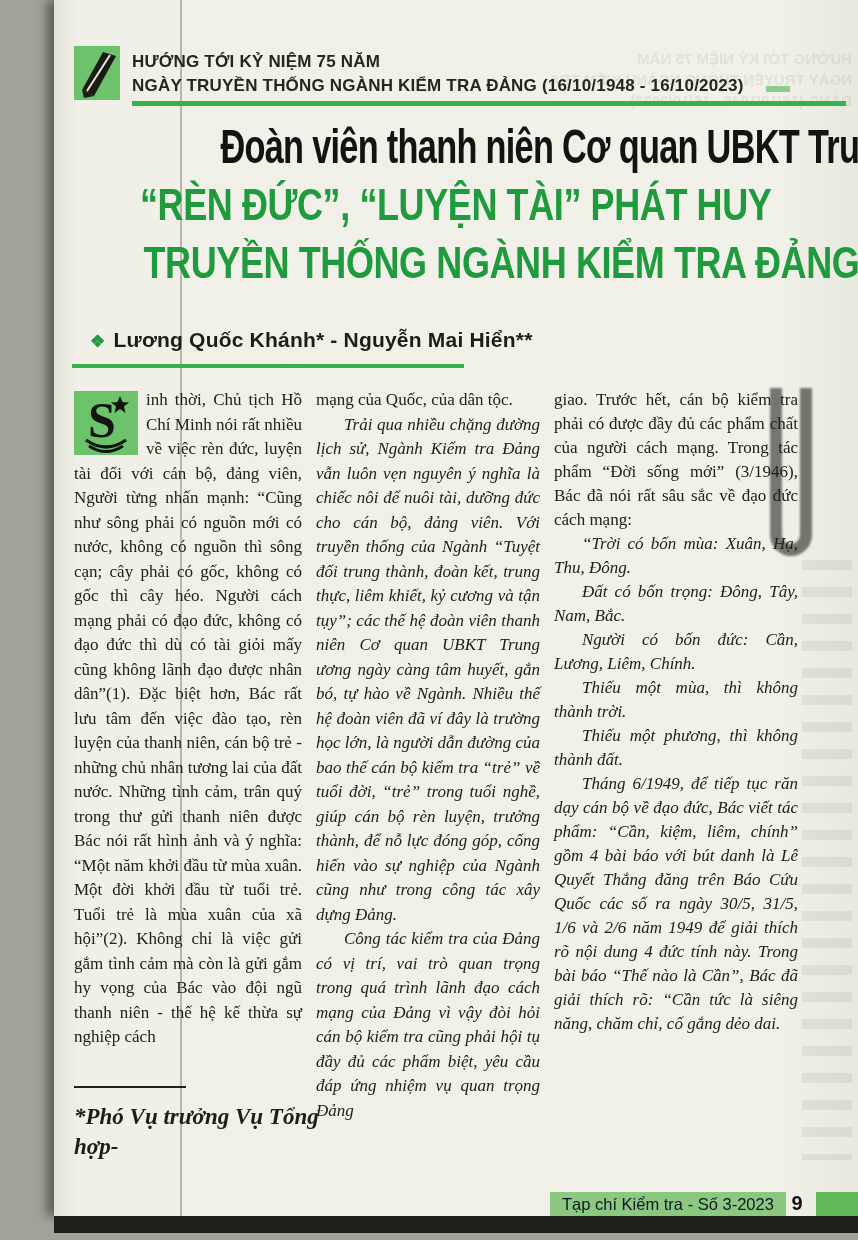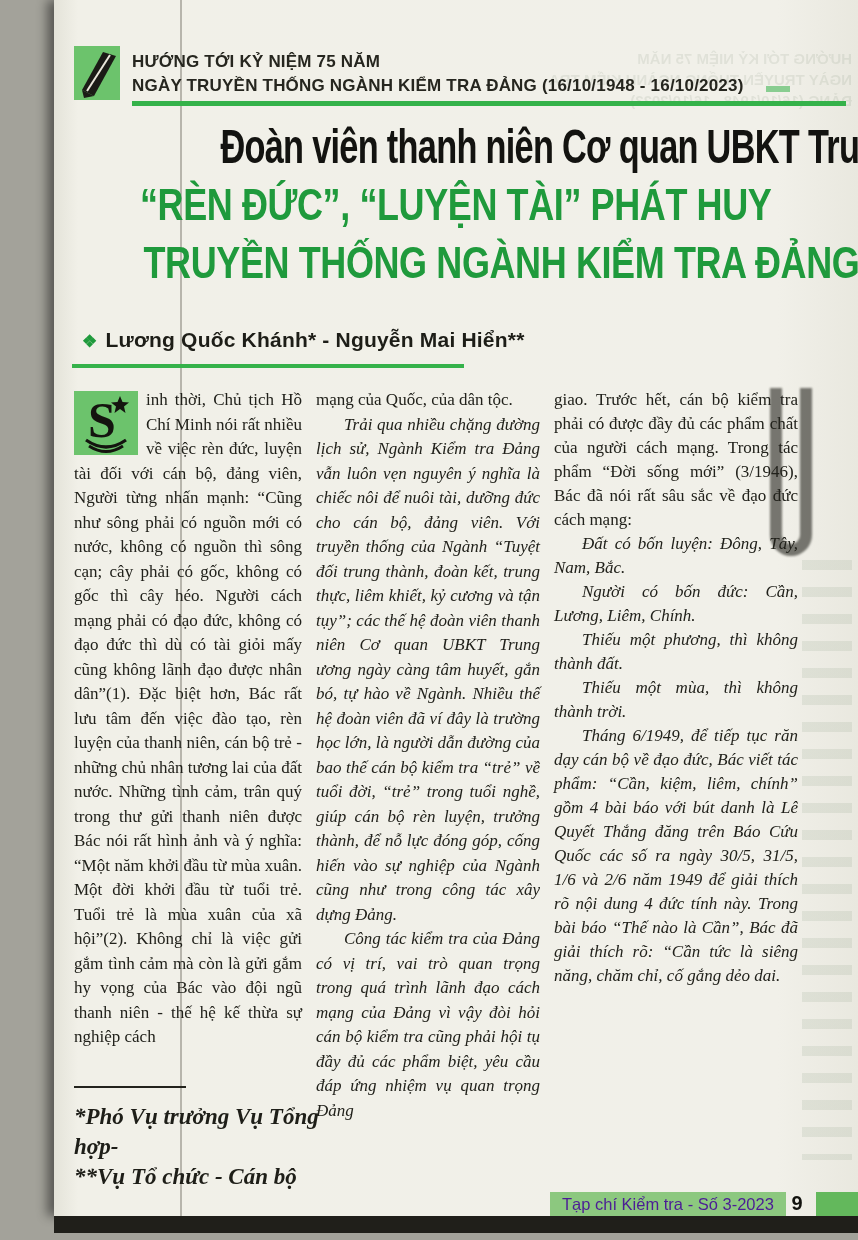--- a/index.html
+++ b/index.html
@@ -37,40 +37,40 @@
     font-weight:bold;font-size:17px;line-height:24px;letter-spacing:.2px;}
   .kicker-rule{position:absolute;left:78px;top:101px;width:714px;height:5px;background:var(--accent-green);}
   
   .title-wrap{position:absolute;left:0;top:118px;width:804px;text-align:center;}
   .title-black{display:inline-block;white-space:nowrap;transform:scaleX(.70);
     font-weight:bold;font-size:49px;line-height:56px;color:#131310;letter-spacing:-1px;}
   .title-green{display:inline-block;white-space:nowrap;transform:scaleX(.80);
     font-weight:bold;font-size:45px;line-height:58px;color:var(--title-green);letter-spacing:-.5px;}
   .title-row{height:58px;}
   
-  .byline{position:absolute;left:28px;top:328px;font-weight:bold;font-size:21px;color:#1d1d17;letter-spacing:.2px;}
+  .byline{position:absolute;left:36px;top:328px;font-weight:bold;font-size:21px;color:#1d1d17;letter-spacing:.2px;}
   .byline .diamond{color:var(--title-green);font-size:17px;margin-right:8px;}
   .byline-rule{position:absolute;left:18px;top:364px;width:392px;height:4px;background:var(--accent-green);}
   
   .columns{position:absolute;left:20px;top:388px;width:724px;display:flex;gap:14px;
     font-family:"Liberation Serif",serif;color:#21211b;}
   .col{width:228px;font-size:17px;line-height:24.5px;}
   .col.c2{width:224px;}
   .col.c3{width:244px;line-height:24px;}
   .para{text-align:justify;}
   .para.indent{text-indent:28px;font-style:italic;}
   .para.italic{font-style:italic;}
   .dropcap{float:left;width:64px;height:64px;margin:3px 8px 2px 0;}
   
   .footnote{position:absolute;left:20px;top:1086px;width:250px;font-family:"Liberation Serif",serif;}
   .footnote-rule{width:112px;height:2px;background:#23231d;margin-bottom:14px;}
   .footnote-line{font-weight:bold;font-style:italic;font-size:23px;line-height:30px;color:#1e1e18;}
   
   .footer-strip{position:absolute;left:496px;top:1192px;height:26px;padding:3px 12px 0 12px;
-    background:var(--footer-green);font-size:16.5px;color:#4c1d95;}
+    background:var(--footer-green);font-size:16.5px;color:#0f172a;}
   .footer-page{position:absolute;left:726px;top:1192px;width:34px;text-align:center;
     font-weight:bold;font-size:20px;color:#12120e;}
   .footer-block{position:absolute;left:762px;top:1192px;width:42px;height:26px;background:var(--footer-green-dark);}
 </style>
 </head>
 <body>
 
 <div class="stage">
 
   <div class="sheet">
@@ -118,32 +118,32 @@
         </svg>
       <p class="para">inh thời, Chủ tịch Hồ Chí Minh nói rất nhiều về việc rèn đức, luyện tài đối với cán bộ, đảng viên, Người từng nhấn mạnh: “Cũng như sông phải có nguồn mới có nước, không có nguồn thì sông cạn; cây phải có gốc, không có gốc thì cây héo. Người cách mạng phải có đạo đức, không có đạo đức thì dù có tài giỏi mấy cũng không lãnh đạo được nhân dân”(1). Đặc biệt hơn, Bác rất lưu tâm đến việc đào tạo, rèn luyện của thanh niên, cán bộ trẻ - những chủ nhân tương lai của đất nước. Những tình cảm, trân quý trong thư gửi thanh niên được Bác nói rất hình ảnh và ý nghĩa: “Một năm khởi đầu từ mùa xuân. Một đời khởi đầu từ tuổi trẻ. Tuổi trẻ là mùa xuân của xã hội”(2). Không chỉ là việc gửi gắm tình cảm mà còn là gửi gắm hy vọng của Bác vào đội ngũ thanh niên - thế hệ kế thừa sự nghiệp cách</p>
         </div>
       <div class="col c2">
           <p class="para">mạng của Quốc, của dân tộc.</p>
           <p class="para indent">Trải qua nhiều chặng đường lịch sử, Ngành Kiểm tra Đảng vẫn luôn vẹn nguyên ý nghĩa là chiếc nôi để nuôi tài, dưỡng đức cho cán bộ, đảng viên. Với truyền thống của Ngành “Tuyệt đối trung thành, đoàn kết, trung thực, liêm khiết, kỷ cương và tận tụy”; các thế hệ đoàn viên thanh niên Cơ quan UBKT Trung ương ngày càng tâm huyết, gắn bó, tự hào về Ngành. Nhiều thế hệ đoàn viên đã ví đây là trường học lớn, là người dẫn đường của bao thế cán bộ kiểm tra “trẻ” về tuổi đời, “trẻ” trong tuổi nghề, giúp cán bộ rèn luyện, trưởng thành, để nỗ lực đóng góp, cống hiến vào sự nghiệp của Ngành cũng như trong công tác xây dựng Đảng.</p>
           <p class="para indent">Công tác kiểm tra của Đảng có vị trí, vai trò quan trọng trong quá trình lãnh đạo cách mạng của Đảng vì vậy đòi hỏi cán bộ kiểm tra cũng phải hội tụ đầy đủ các phẩm biệt, yêu cầu đáp ứng nhiệm vụ quan trọng Đảng</p>
         </div>
       <div class="col c3">
           <p class="para">giao. Trước hết, cán bộ kiểm tra phải có được đầy đủ các phẩm chất của người cách mạng. Trong tác phẩm “Đời sống mới” (3/1946), Bác đã nói rất sâu sắc về đạo đức cách mạng:</p>
-          <p class="para italic indent">Đất có bốn luyện: Đông, Tây, Nam, Bắc.</p>
+          <p class="para italic indent">“Trời có bốn mùa: Xuân, Hạ, Thu, Đông.</p>
+          <p class="para italic indent">Đất có bốn trọng: Đông, Tây, Nam, Bắc.</p>
           <p class="para italic indent">Người có bốn đức: Cần, Lương, Liêm, Chính.</p>
+          <p class="para italic indent">Thiếu một mùa, thì không thành trời.</p>
           <p class="para italic indent">Thiếu một phương, thì không thành đất.</p>
-          <p class="para italic indent">Thiếu một mùa, thì không thành trời.</p>
           <p class="para indent">Tháng 6/1949, để tiếp tục răn dạy cán bộ về đạo đức, Bác viết tác phẩm: “Cần, kiệm, liêm, chính” gồm 4 bài báo với bút danh là Lê Quyết Thắng đăng trên Báo Cứu Quốc các số ra ngày 30/5, 31/5, 1/6 và 2/6 năm 1949 để giải thích rõ nội dung 4 đức tính này. Trong bài báo “Thế nào là Cần”, Bác đã giải thích rõ: “Cần tức là siêng năng, chăm chỉ, cố gắng dẻo dai.</p>
         </div>
     </div>
 
     <div class="footnote">
       <div class="footnote-rule"></div>
       <div class="footnote-line">*Phó Vụ trưởng Vụ Tổng hợp-</div>
-      <div class="footnote-line">**Vụ Tổ chức - Cán bộ</div>
     </div>
 
     <div class="footer-strip">
       <span>Tạp chí Kiểm tra - Số 3-2023</span>
     </div>
     <div class="footer-page">9</div>
     <div class="footer-block"></div>
 
   </div>
 

